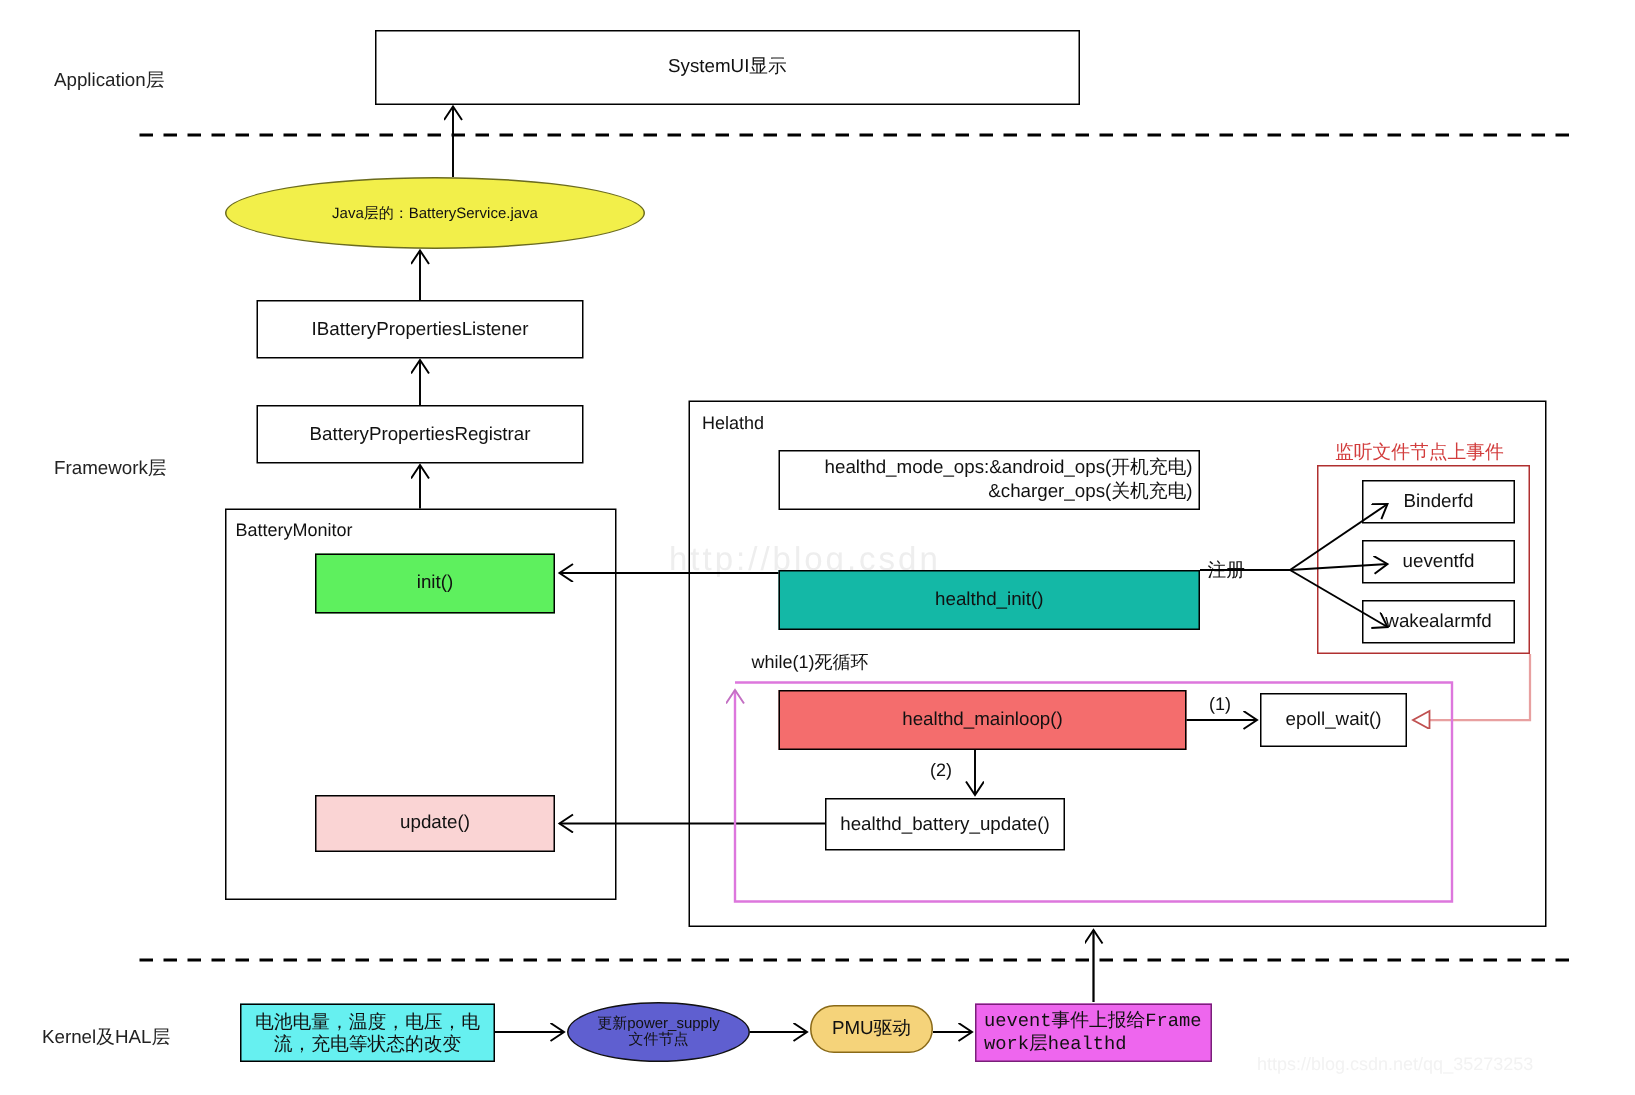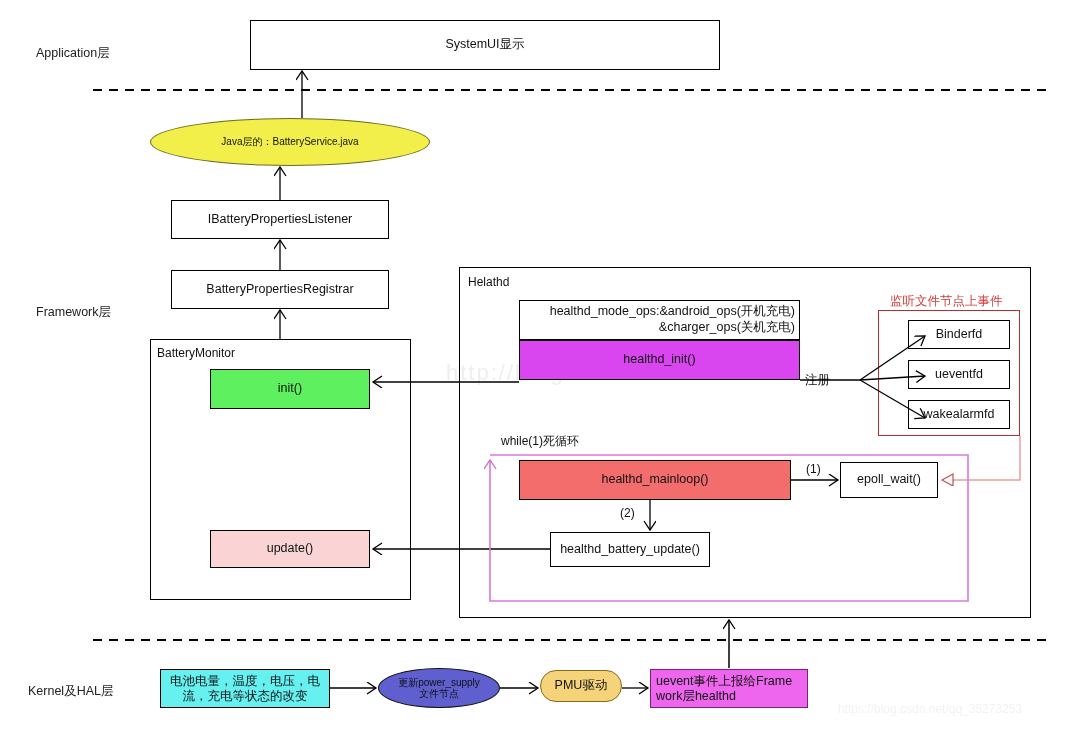--- a/index.html
+++ b/index.html
@@ -66,21 +66,21 @@
 
   <div class="group" style="left:459px;top:267px;width:572px;height:351px;"></div>
   <div class="group-title" style="left:468px;top:275px;">Helathd</div>
 
   <div class="node right" style="left:519px;top:300px;width:281px;height:40px;flex-direction:column;
               align-items:flex-end;justify-content:center;padding-right:4px;">
     <span>healthd_mode_ops:&amp;android_ops(开机充电)</span>
     <span>&amp;charger_ops(关机充电)</span>
   </div>
 
-  <div class="node" style="left:519px;top:340px;width:281px;height:40px;background:#d946ef;">
+  <div class="node" style="left:519px;top:380px;width:281px;height:40px;background:#14b8a6;">
     <span>healthd_init()</span>
   </div>
 
   <div class="seqlabel" style="left:805px;top:372px;font-size:12.5px;">注册</div>
 
   <div class="redgroup" style="left:878px;top:310px;width:142px;height:126px;"></div>
   <div class="redtitle" style="left:890px;top:293px;">监听文件节点上事件</div>
 
   <div class="node" style="left:908px;top:320px;width:102px;height:29px;">
     <span>Binderfd</span>
@@ -121,21 +121,21 @@
     <span>文件节点</span>
   </div>
 
   <div class="node" style="left:540px;top:670px;width:82px;height:32px;background:#f5d37a;border-radius:16px;
               border-color:#8a6a18;">
     <span>PMU驱动</span>
   </div>
 
   <div class="node left" style="left:650px;top:669px;width:158px;height:39px;background:#ee66ee;
               flex-direction:column;align-items:flex-start;justify-content:center;
-              line-height:1.2;padding-left:5px;border-color:#7a1f7a;">
+              line-height:1.2;padding-left:5px;border-color:#7a1f7a;font-family:Liberation Mono, monospace;">
     <span>uevent事件上报给Frame</span>
     <span>work层healthd</span>
   </div>
 
   <svg class="overlay" viewBox="0 0 1090 730">
     <defs>
       <marker id="ohead" markerWidth="14" markerHeight="14" refX="11" refY="6" orient="auto" markerUnits="userSpaceOnUse">
         <path d="M2,0 L11,6 L2,12" fill="none" stroke="#000" stroke-width="1.3"></path>
       </marker>
       <marker id="oheadred" markerWidth="16" markerHeight="14" refX="13" refY="6" orient="auto" markerUnits="userSpaceOnUse">

